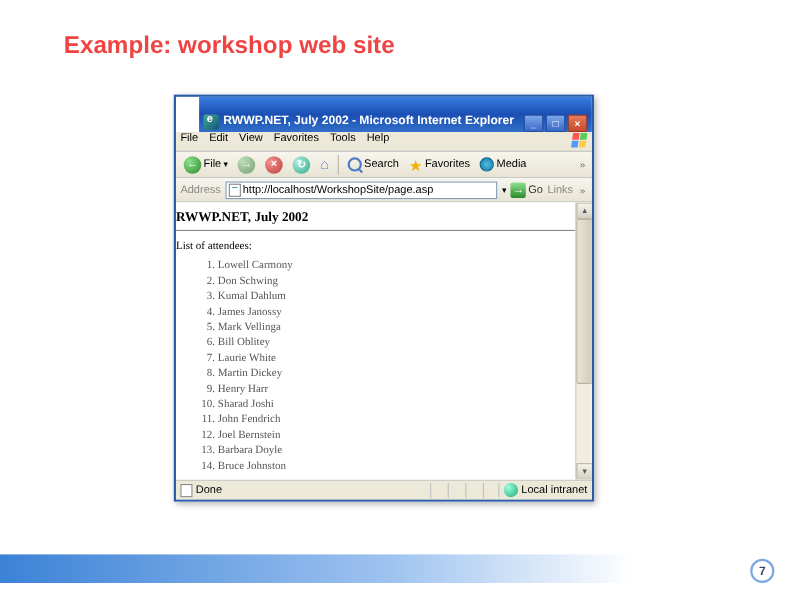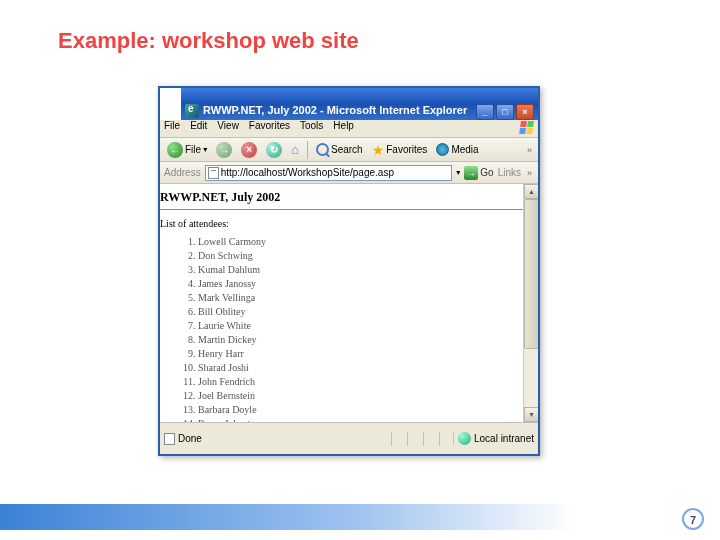--- a/index.html
+++ b/index.html
@@ -48,21 +48,21 @@
   .page-heading { font-size: 12px; font-weight: bold; margin-bottom: 2px; }
   .hr { border-top: 1px solid #888; margin: 4px 0 8px 0; }
   .list-label { font-size: 10px; margin-bottom: 6px; }
   .attendees { list-style: decimal; margin-left: 38px; font-size: 10px; color: #555; line-height: 1.4; }
   .attendees li { }
   .scrollbar { position: absolute; right: 0; top: 0; bottom: 0; width: 15px; background: #f0ede0; border-left: 1px solid #ccc; }
   .sb-btn { width: 15px; height: 15px; background: linear-gradient(#f5f3e9,#d5d2c2); border: 1px solid #b8b4a4; font-size: 8px; text-align: center; line-height: 13px; color: #556; }
   .sb-btn.bot { position: absolute; bottom: 0; }
   .sb-thumb { position: absolute; top: 15px; width: 15px; height: 150px; background: linear-gradient(to right,#e8e5d5,#d0cdbd); border: 1px solid #b8b4a4; border-radius: 2px; }
   
-  .statusbar { height: 32px; background: #ece9d8; border-top: 1px solid #c0c0c0; display: flex; align-items: center; font-size: 10px; padding: 0 4px; }
+  .statusbar { height: 18px; background: #ece9d8; border-top: 1px solid #c0c0c0; display: flex; align-items: center; font-size: 10px; padding: 0 4px; }
   .status-left { display: flex; align-items: center; gap: 3px; flex: 1; }
   .done-ico{width:11px;height:12px;background:#fff;border:1px solid #888;}
   .status-divs { display: flex; gap: 2px; }
   .stat-cell { width: 14px; height: 14px; border-left: 1px solid #c0c0c0; }
   .status-right { display: flex; align-items: center; gap: 3px; border-left: 1px solid #c0c0c0; padding-left: 4px; }
   .intranet-ico{width:13px;height:13px;border-radius:50%;background:radial-gradient(circle at 30% 30%,#9fd,#2a7);}
   
   .footer { position: absolute; bottom: 10px; left: 0; right: 0; height: 26px; background: linear-gradient(to right, #3b82d6 0%, #a0c4f0 50%, #fff 80%); display: flex; align-items: center; }
   .footer-text { color: #fff; font-size: 13px; font-weight: bold; margin-left: 18px; }
   .page-num { position: absolute; right: 16px; bottom: 0; width: 22px; height: 22px; border: 2px solid #7aa8e0; border-radius: 50%; background: #fff; color: #446; font-size: 11px; font-weight: bold; text-align: center; line-height: 20px; }

